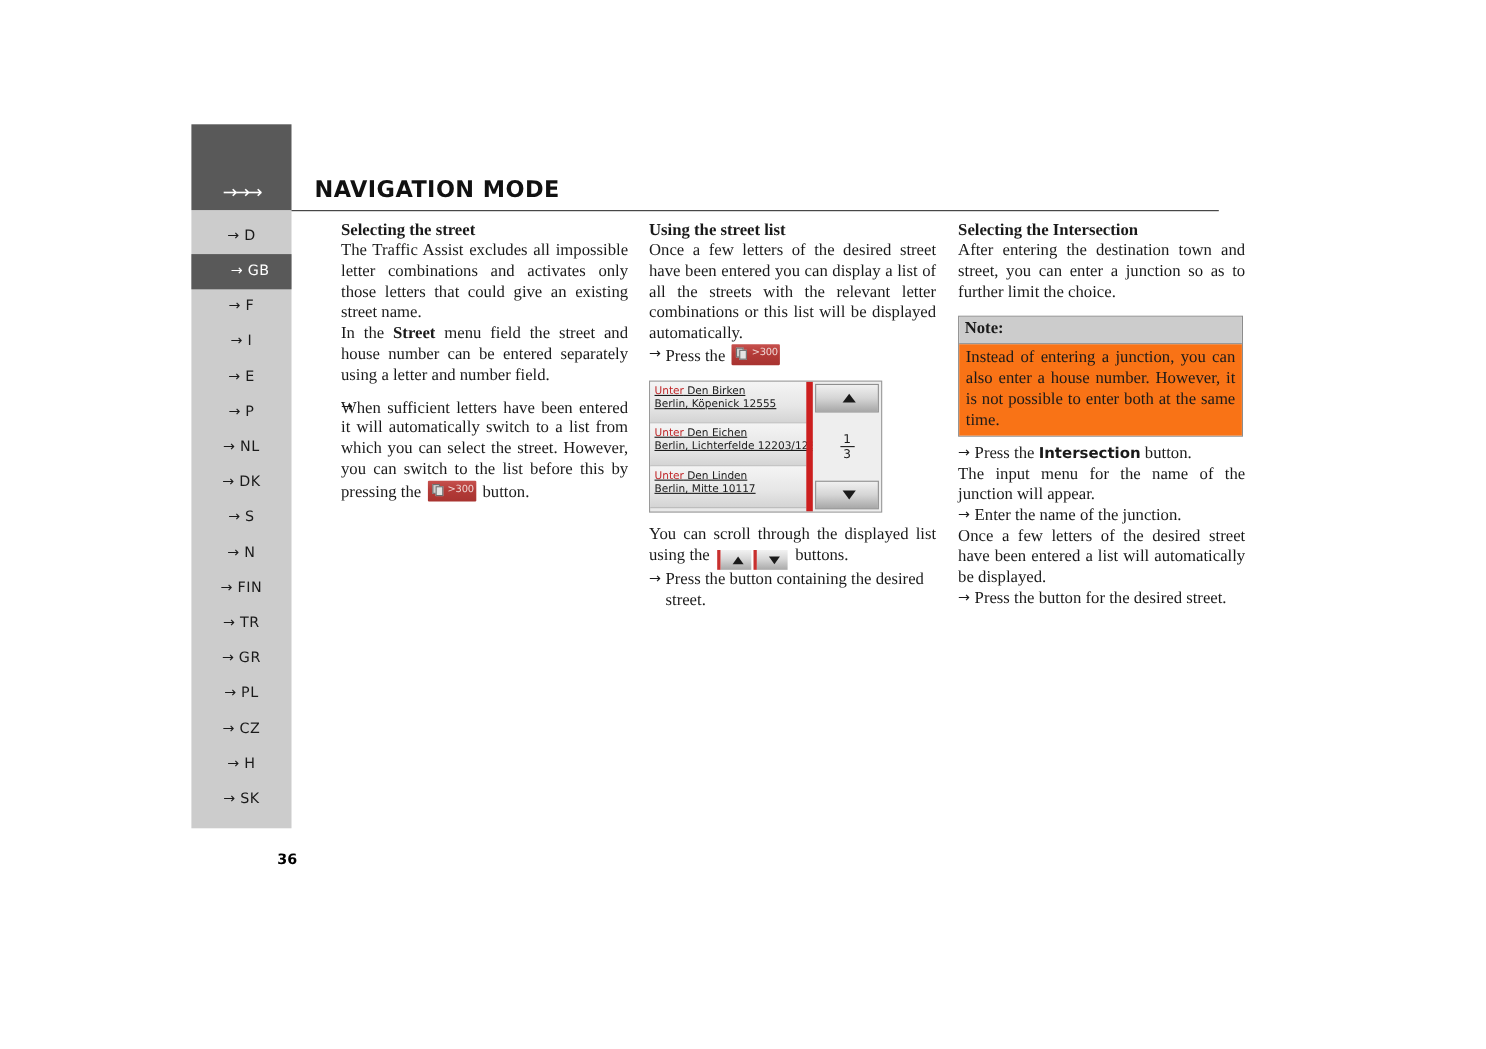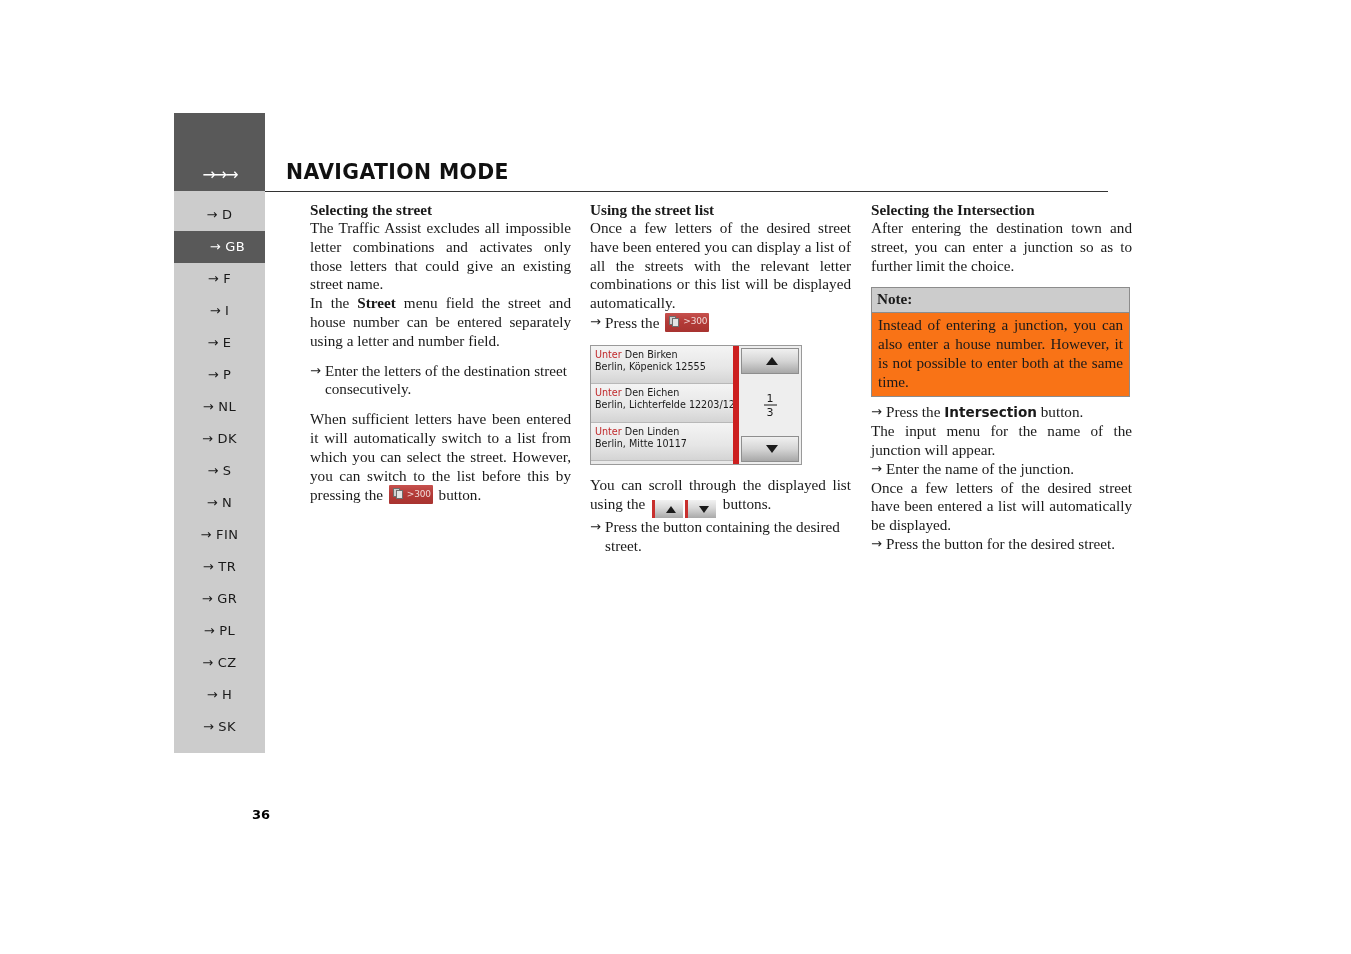--- a/index.html
+++ b/index.html
@@ -69,21 +69,21 @@
     color: #ffffff;
     padding-left: 16px;
   }
   .sidebar-spacer-top { height: 8px; }
   .sidebar-spacer-bottom { height: 10px; }
 
   
   .page-number {
     position: absolute;
     left: 252px;
-    top: 807px;
+    top: 774px;
     font-family: "DejaVu Sans", sans-serif;
     font-weight: bold;
     font-size: 13px;
     color: #000;
   }
 
   
   .header-title {
     position: absolute;
     left: 286px;
@@ -265,20 +265,21 @@
     width: 142px;
     height: 100%;
   }
   .dev-row {
     position: relative;
     height: 38.5px;
     background: linear-gradient(to bottom, #f4f4f4 0%, #e6e6e6 60%, #d4d4d4 100%);
     border-bottom: 1px solid #b8b8b8;
     padding: 3px 4px 0 4px;
     box-sizing: border-box;
+    text-decoration: underline;
   }
   .dev-row .l1 {
     font-size: 9.6px;
     line-height: 12px;
     color: #1a1a1a;
     white-space: nowrap;
   }
   .dev-row .l1 .hl { color: #c0282a; }
   .dev-row .l2 {
     font-size: 9.6px;
@@ -377,21 +378,21 @@
 
   <div class="page-number">36</div>
 
   <div class="header-title">NAVIGATION MODE</div>
   <div class="header-rule"></div>
 
   <div class="col col1">
     <h2 class="sub">Selecting the street</h2>
     <p>The Traffic Assist excludes all impossible letter combinations and activates only those letters that could give an existing street name.</p>
     <p><span>In the </span><b>Street</b><span> menu field the street and house number can be entered separately using a letter and number field.</span></p>
-    <p class="bullet gap"><span class="arw">→</span><span>Enter the letters of the destination street consecutively.</span></p>
+    <p class="bullet gap"><span class="arw">→</span></p>
     <p class="gap"><span>When sufficient letters have been entered it will automatically switch to a list from which you can select the street. However, you can switch to the list before this by pressing the </span><span class="btn300"><span class="pages">
             <span class="pg pg1"></span>
             <span class="pg pg2"></span>
           </span><span class="lbl">&gt;300</span></span><span> button.</span></p>
   </div>
 
   <div class="col col2">
     <h2 class="sub">Using the street list</h2>
     <p>Once a few letters of the desired street have been entered you can display a list of all the streets with the relevant letter combinations or this list will be displayed automatically.</p>
     <p class="bullet"><span class="arw">→</span><span>Press the </span><span class="btn300"><span class="pages">

